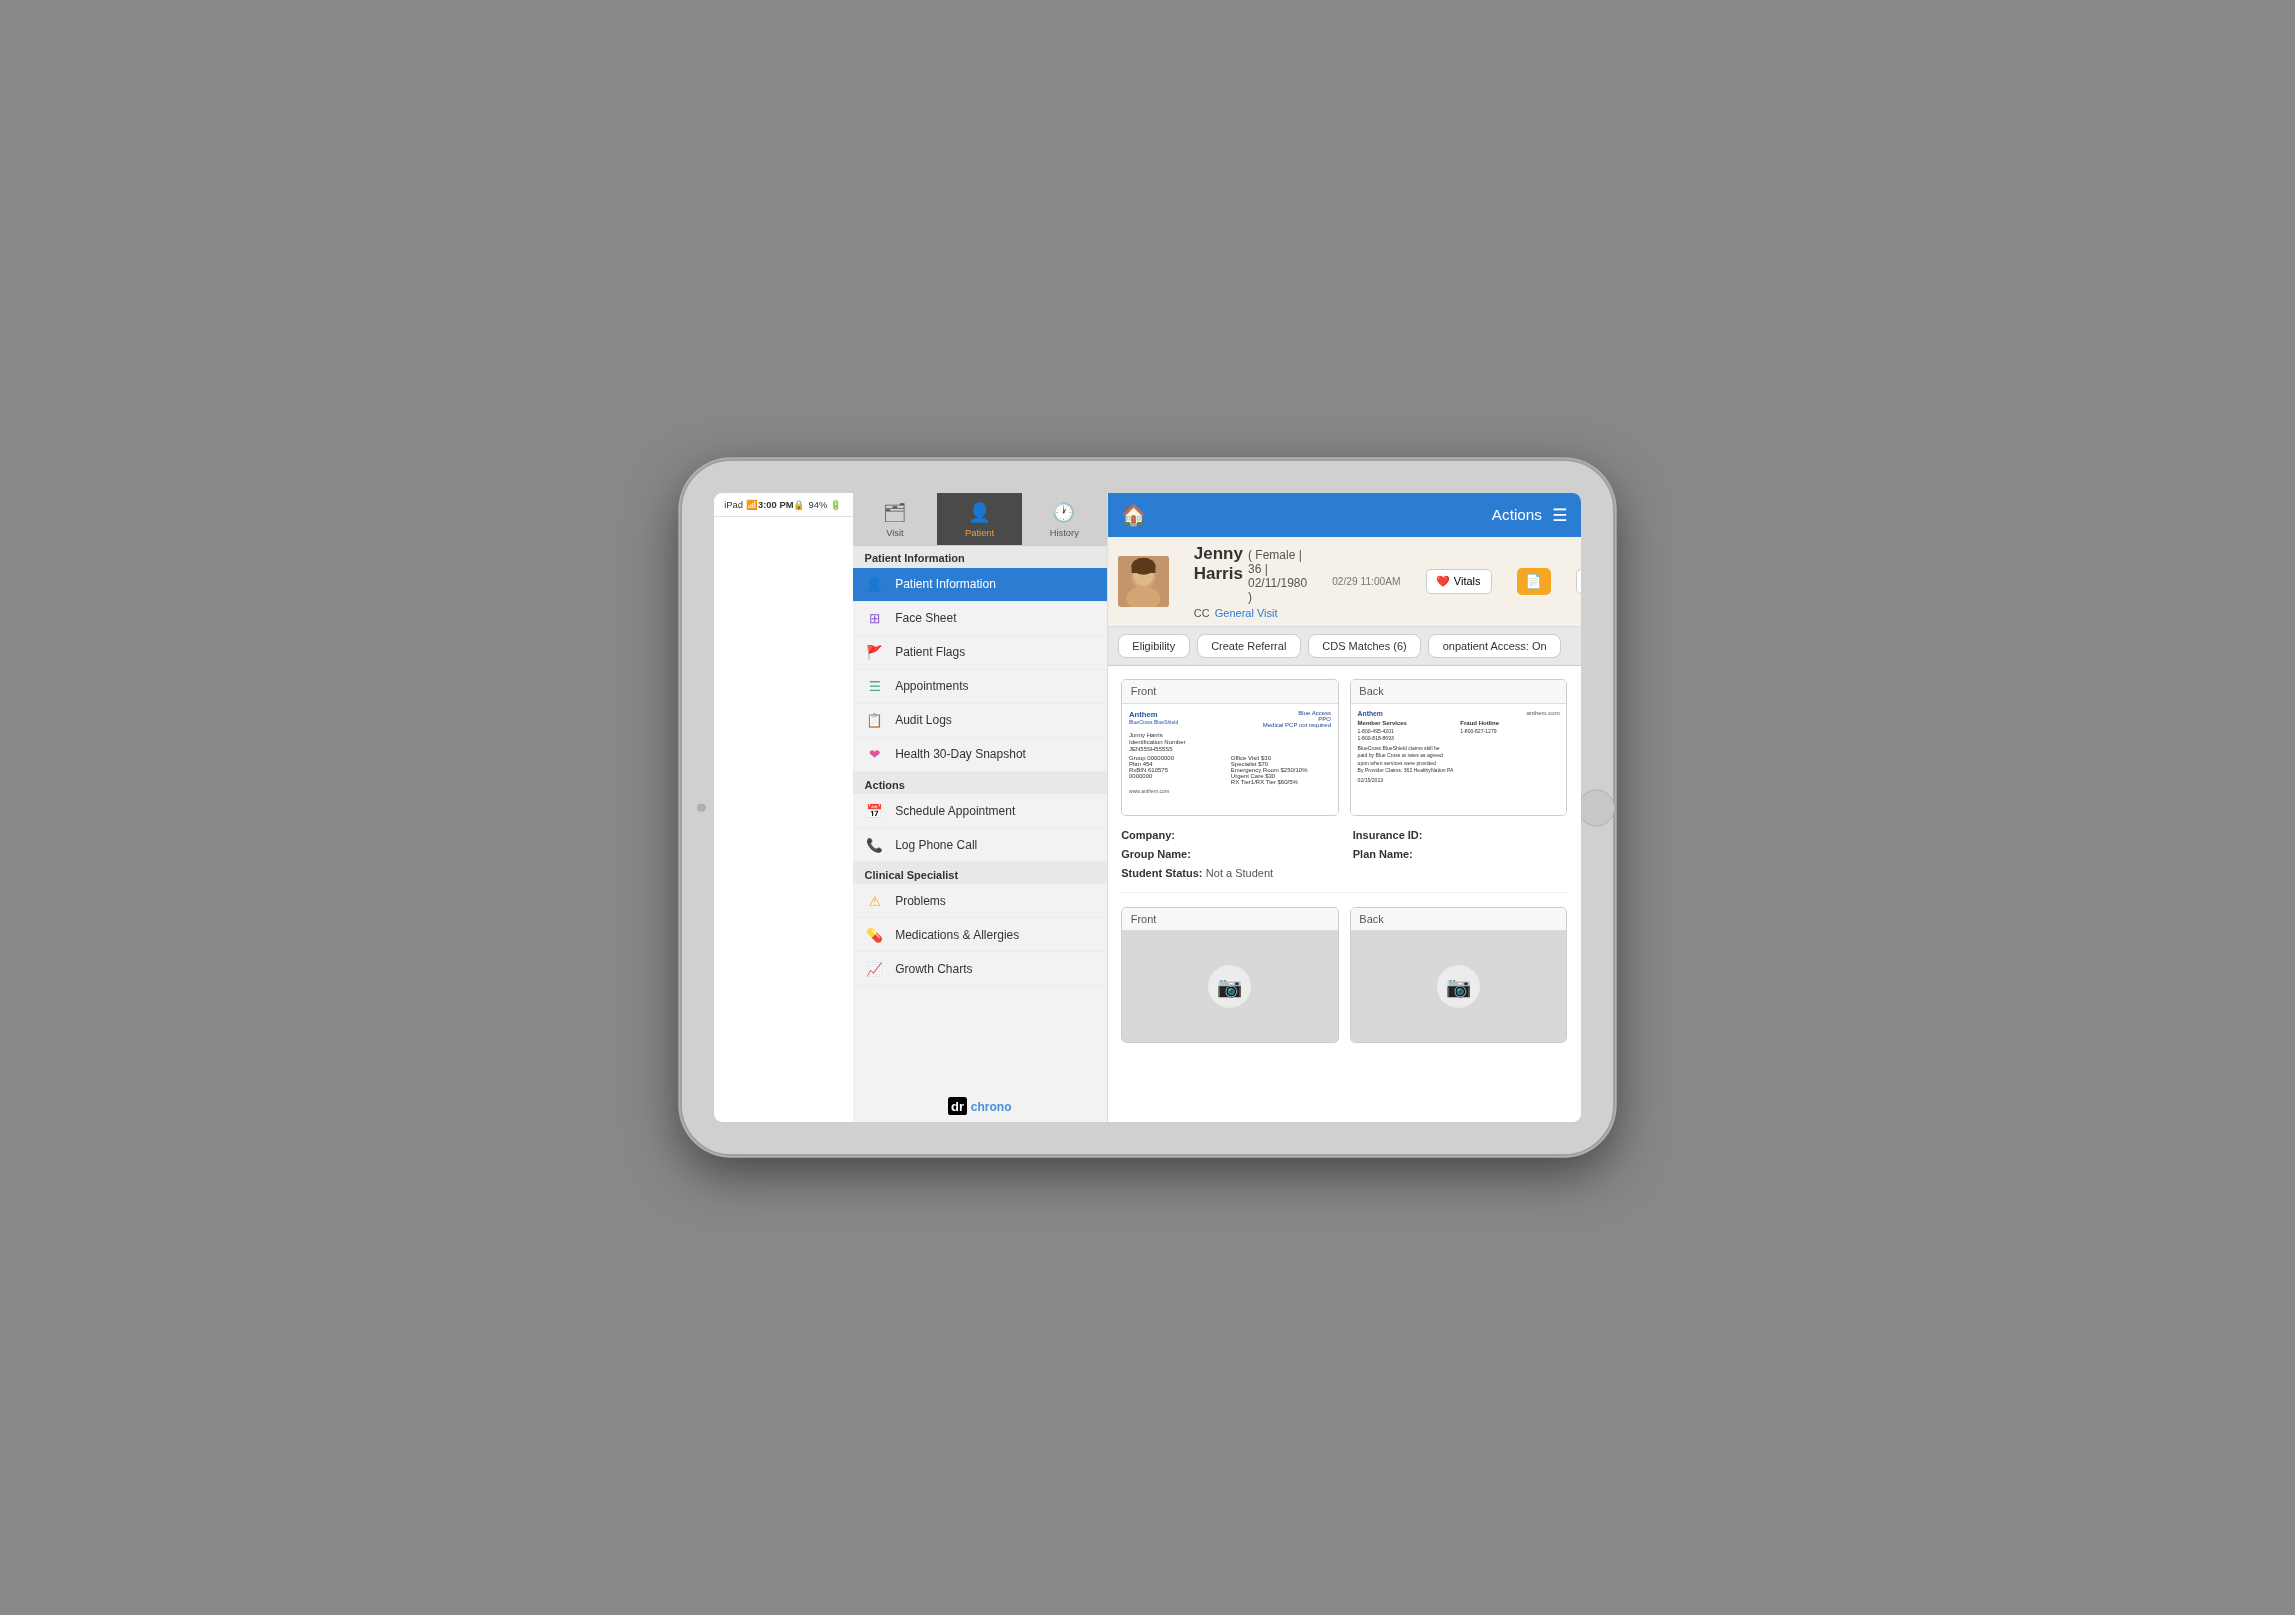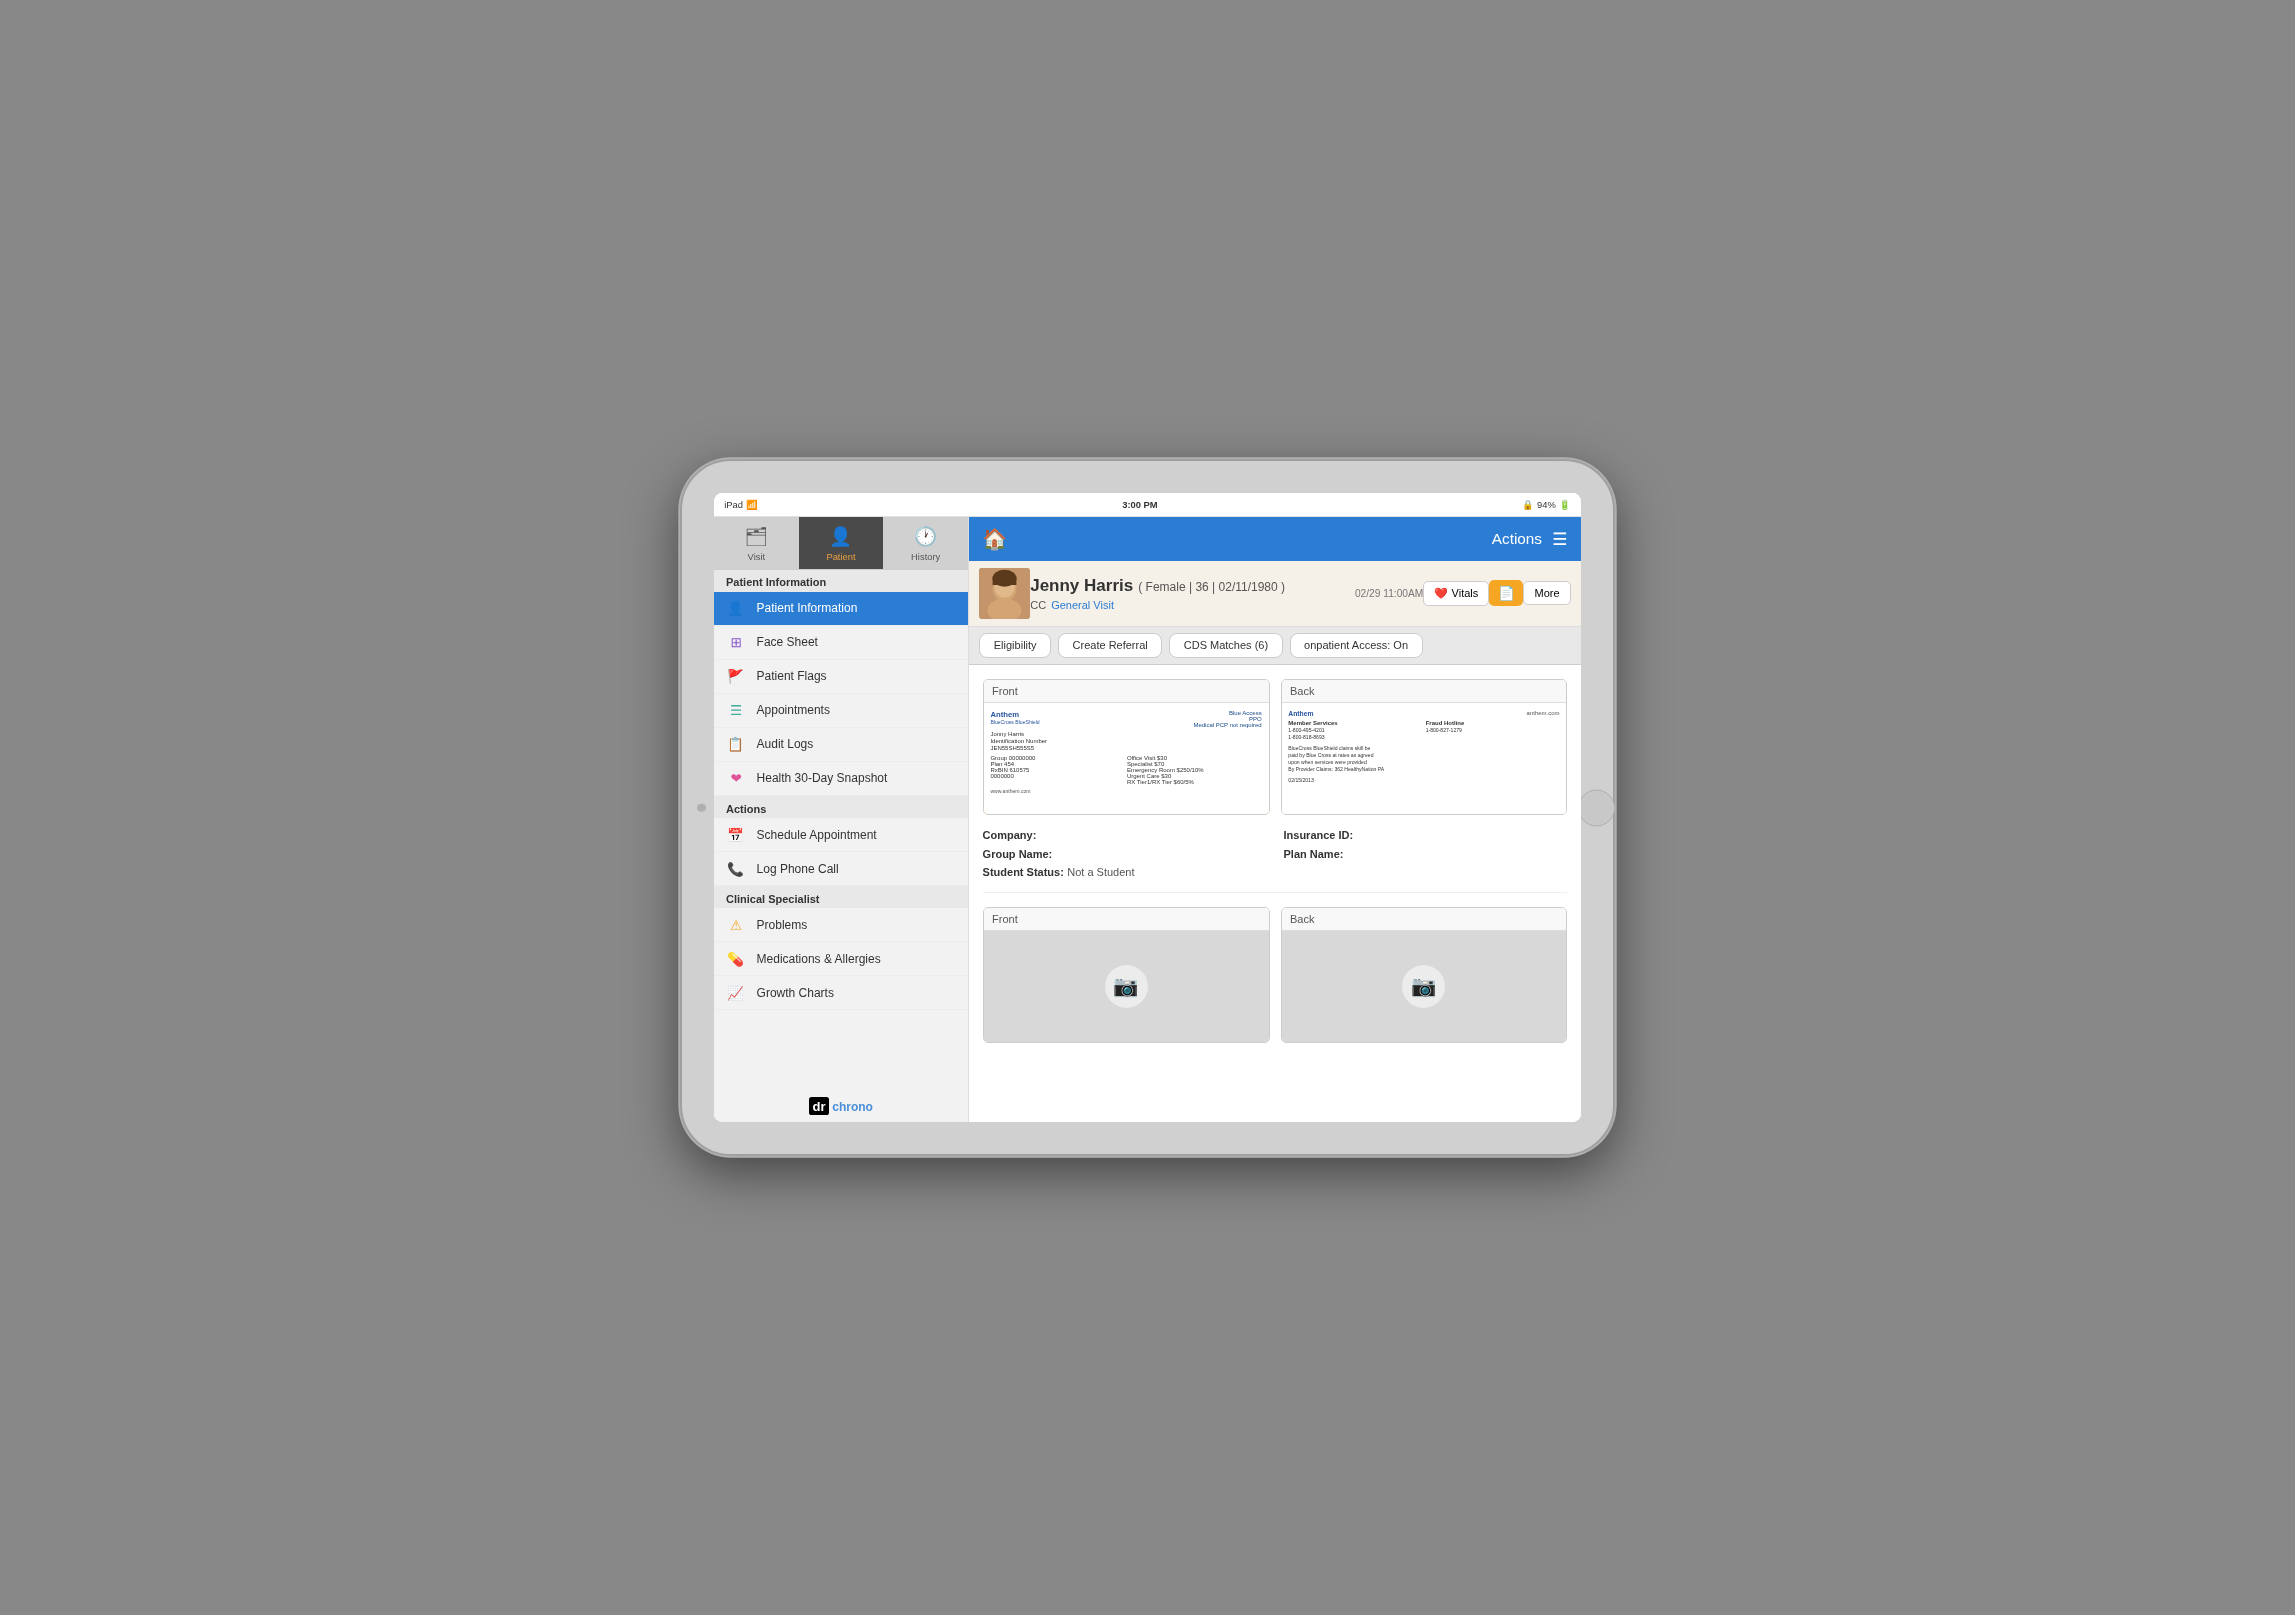--- a/index.html
+++ b/index.html
@@ -25,21 +25,21 @@
       position: relative;
     }
 
     .ipad-inner {
       width: 867px;
       height: 629px;
       background: #fff;
       border-radius: 8.5px;
       overflow: hidden;
       display: flex;
-      flex-direction: column;
+      flex-direction: row;
       position: relative;
     }
 
     
     .home-button-right {
       position: absolute;
       right: -1.7px;
       top: 50%;
       transform: translateY(-50%);
       width: 37px;
@@ -192,21 +192,21 @@
     .header-right { display: flex; align-items: center; gap: 10.2px; }
     .actions-label { font-size: 15.3px; }
     .hamburger { font-size: 17px; }
 
     
     .patient-bar {
       background: #f5f0e8;
       display: flex;
       align-items: center;
       padding: 6.8px 10.2px;
-      gap: 0;
+      gap: 25px;
       border-bottom: 0.9px solid #ddd;
     }
     .patient-avatar {
       width: 51px;
       height: 51px;
       border-radius: 3.4px;
       overflow: hidden;
       background: #ccc;
       flex-shrink: 0;
     }

